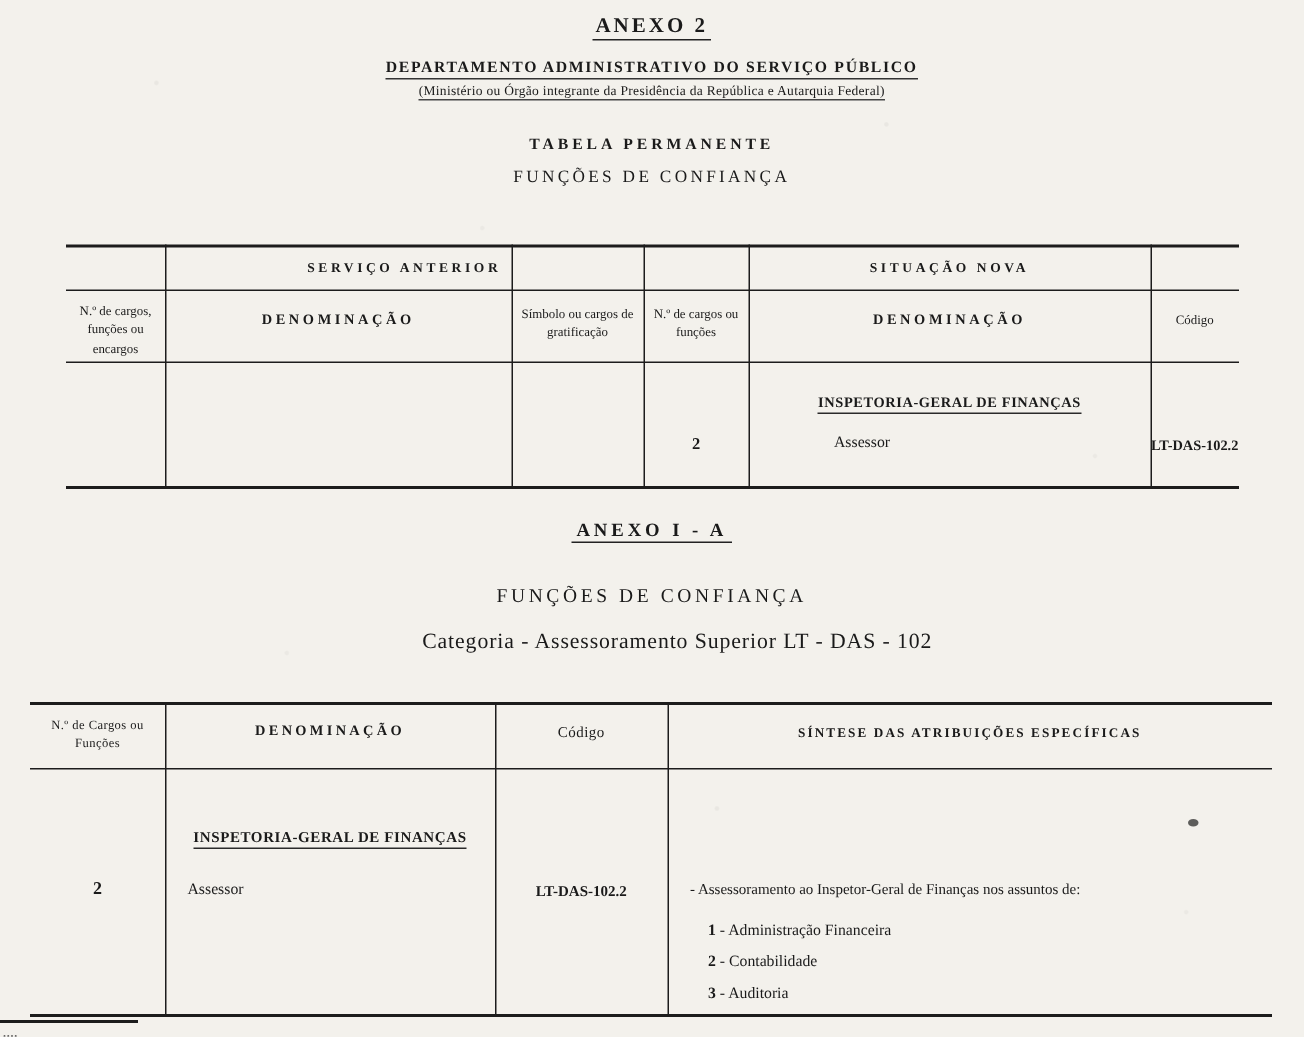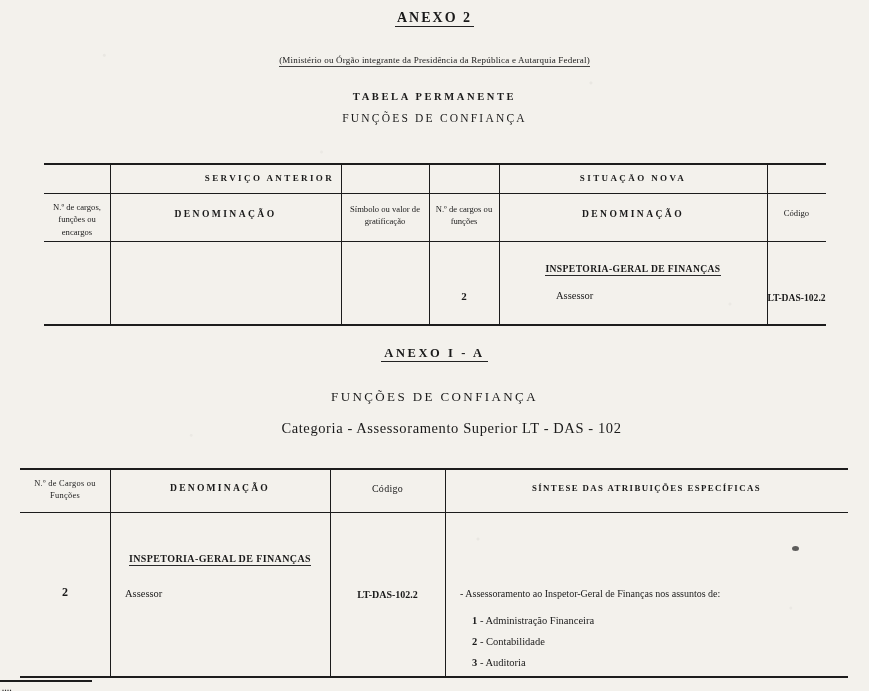--- a/index.html
+++ b/index.html
@@ -238,20 +238,23 @@
 </style>
 </head>
 <body>
 
 <div class="page">
 
   <div class="t-anexo2">
     <span class="uline">ANEXO 2</span>
   </div>
 
+  <div class="t-dasp">
+    <span>DEPARTAMENTO ADMINISTRATIVO DO SERVIÇO PÚBLICO</span>
+  </div>
 
   <div class="t-min">
     <span>(Ministério ou Órgão integrante da Presidência da República e Autarquia Federal)</span>
   </div>
 
   <div class="t-tabela">TABELA PERMANENTE</div>
   <div class="t-funcoes1">FUNÇÕES DE CONFIANÇA</div>
 
   <div class="tbl1">
     <div class="frame"></div>
@@ -263,21 +266,21 @@
     <div class="vline" style="left:297px;"></div>
     <div class="vline" style="left:385px;"></div>
     <div class="vline" style="left:455px;"></div>
     <div class="vline" style="left:723px;"></div>
 
     <div class="grp-head" style="left:66px; width:319px;">SERVIÇO ANTERIOR</div>
     <div class="grp-head" style="left:455px; width:268px;">SITUAÇÃO NOVA</div>
 
     <div class="col-head" style="left:0px; top:38px; width:66px;">N.º de cargos, funções ou encargos</div>
     <div class="col-head sp" style="left:66px; top:44px; width:231px;">DENOMINAÇÃO</div>
-    <div class="col-head" style="left:297px; top:40px; width:88px;">Símbolo ou valor de gratificação</div>
+    <div class="col-head" style="left:297px; top:40px; width:88px;">Símbolo ou cargos de gratificação</div>
     <div class="col-head" style="left:385px; top:40px; width:70px;">N.º de cargos ou funções</div>
     <div class="col-head sp" style="left:455px; top:44px; width:268px;">DENOMINAÇÃO</div>
     <div class="col-head" style="left:723px; top:44px; width:59px;">Código</div>
 
     <div class="cell" style="left:455px; top:100px; width:268px; text-align:center;">
       <span class="ul-title">INSPETORIA-GERAL DE FINANÇAS</span>
     </div>
     <div class="cell bold" style="left:385px; top:127px; width:70px; text-align:center; font-size:11px;">2</div>
     <div class="cell" style="left:512px; top:127px; font-size:10.5px;">Assessor</div>
     <div class="cell" style="left:723px; top:129px; width:59px; text-align:center; font-size:9.6px; font-weight:bold;">LT-DAS-102.2</div>

